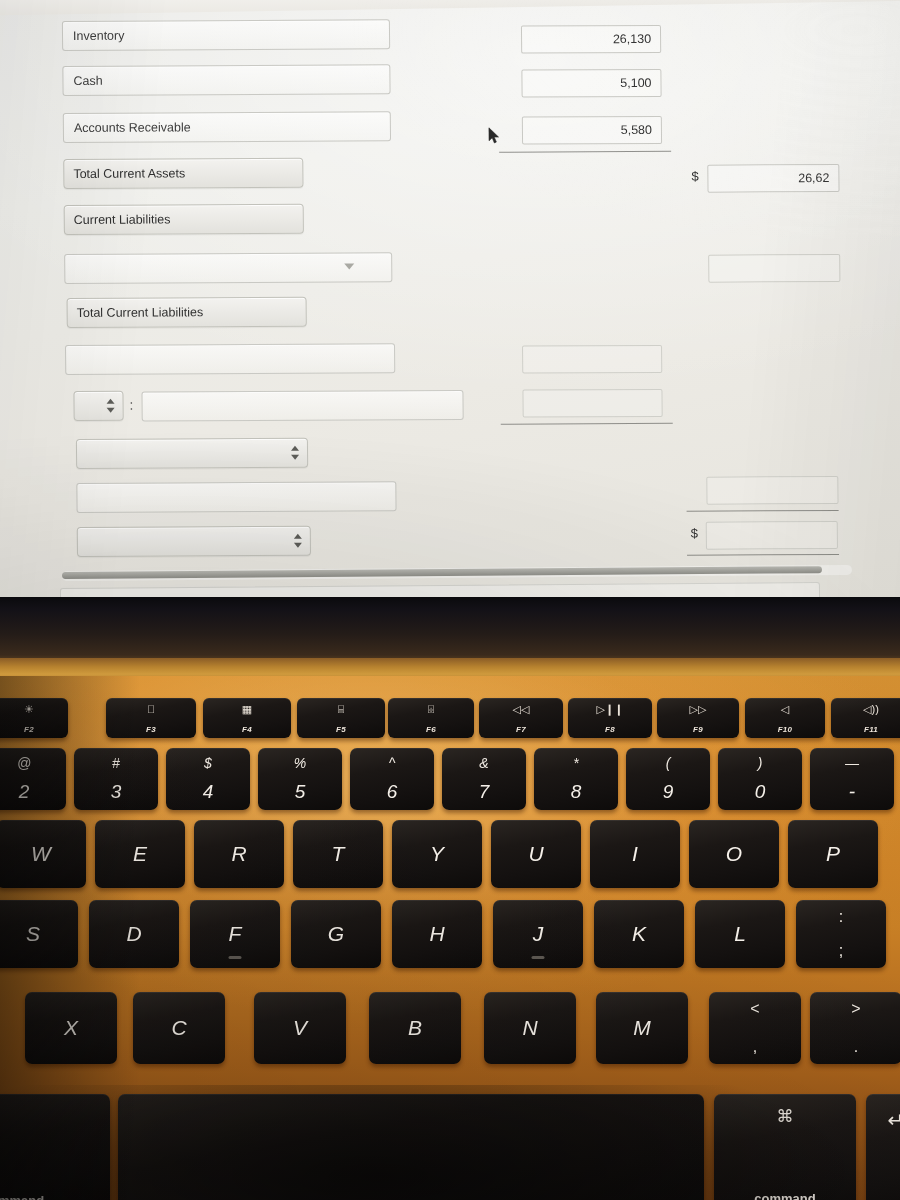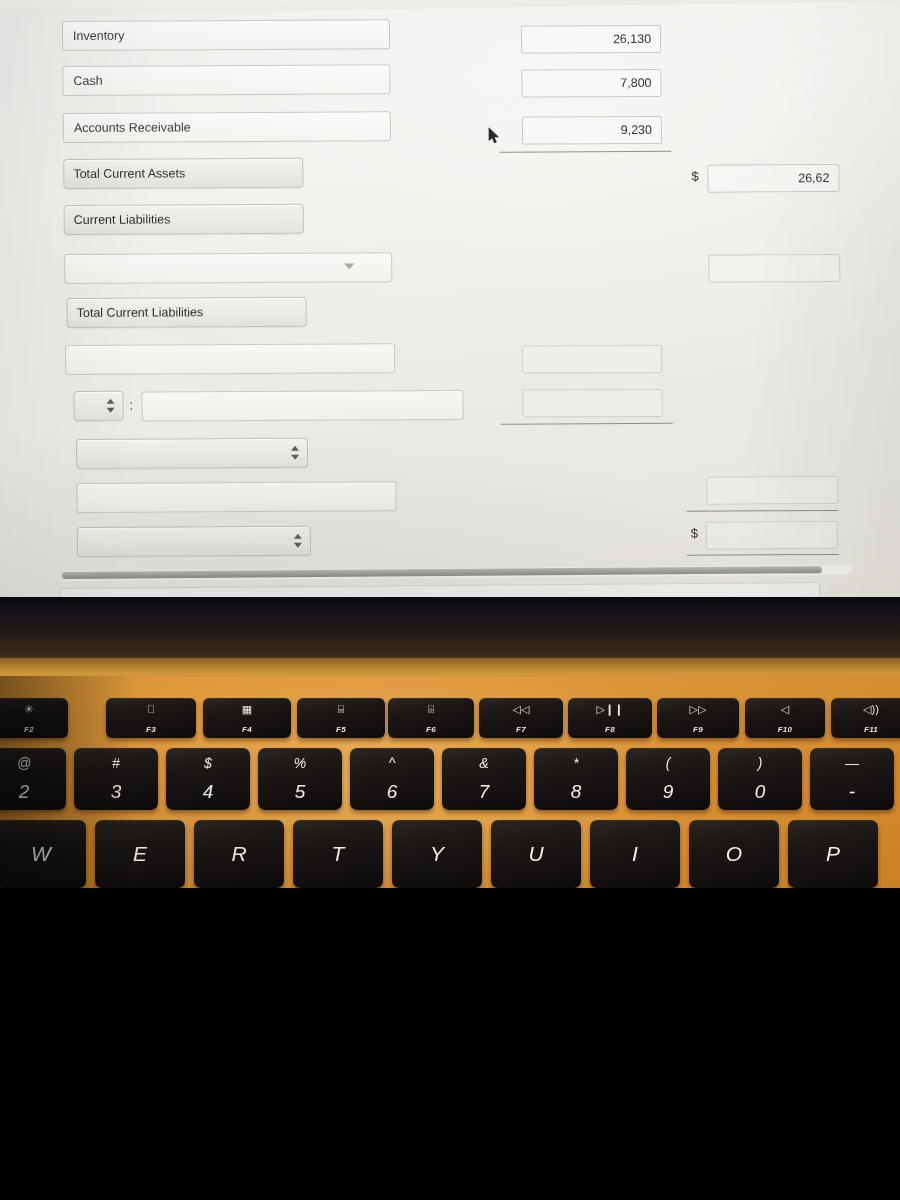--- a/index.html
+++ b/index.html
@@ -1,21 +1,21 @@
 <!DOCTYPE html>
 <html><head>
 <meta charset="utf-8">
 <title>MacBook Air photo of accounting form</title>
 <style>
   * { box-sizing: border-box; margin: 0; padding: 0; }
   html, body { width: 900px; height: 1200px; overflow: hidden; background: #000; }
   body { font-family: "Liberation Sans", sans-serif; position: relative; }
 
   
-  #photo { position: absolute; inset: 0; width: 900px; height: 888px; overflow: hidden; }
+  #photo { position: absolute; inset: 0; width: 900px; height: 1200px; overflow: hidden; }
 
   
   .screen {
     position: absolute; left: 0; top: 0; width: 900px; height: 600px;
     background:
       radial-gradient(120% 90% at 60% 10%, rgba(255,255,255,0.55) 0%, rgba(255,255,255,0) 62%),
       linear-gradient(170deg, #e9e9e6 0%, #eeeeea 28%, #eceae4 62%, #e6e4dd 100%);
     overflow: hidden;
   }
   
@@ -155,24 +155,24 @@
 
   <div class="screen">
     <div class="screen-top-strip"></div>
 
     <div class="form-canvas">
 
       <div class="tbox" style="left:64px; top:19px; width:328px;">Inventory</div>
       <div class="vbox" style="left:523px; top:26px; width:140px;">26,130</div>
 
       <div class="tbox" style="left:64px; top:64px; width:328px;">Cash</div>
-      <div class="vbox" style="left:523px; top:70px; width:140px;">7,800</div>
+      <div class="vbox" style="left:523px; top:70px; width:140px;">5,100</div>
 
       <div class="tbox" style="left:64px; top:111px; width:328px;">Accounts Receivable</div>
-      <div class="vbox" style="left:523px; top:117px; width:140px;">9,230</div>
+      <div class="vbox" style="left:523px; top:117px; width:140px;">5,580</div>
 
       <div class="underline" style="left:500px; top:152px; width:172px;"></div>
 
       <div class="sel" style="left:64px; top:157px; width:240px;">Total Current Assets</div>
       <div class="dollar" style="left:692px; top:170px;">$</div>
       <div class="vbox" style="left:708px; top:166px; width:132px;">26,62</div>
 
       <div class="sel" style="left:64px; top:203px; width:240px;">Current Liabilities</div>
 
       <div class="tbox" style="left:64px; top:252px; width:328px;"></div>

